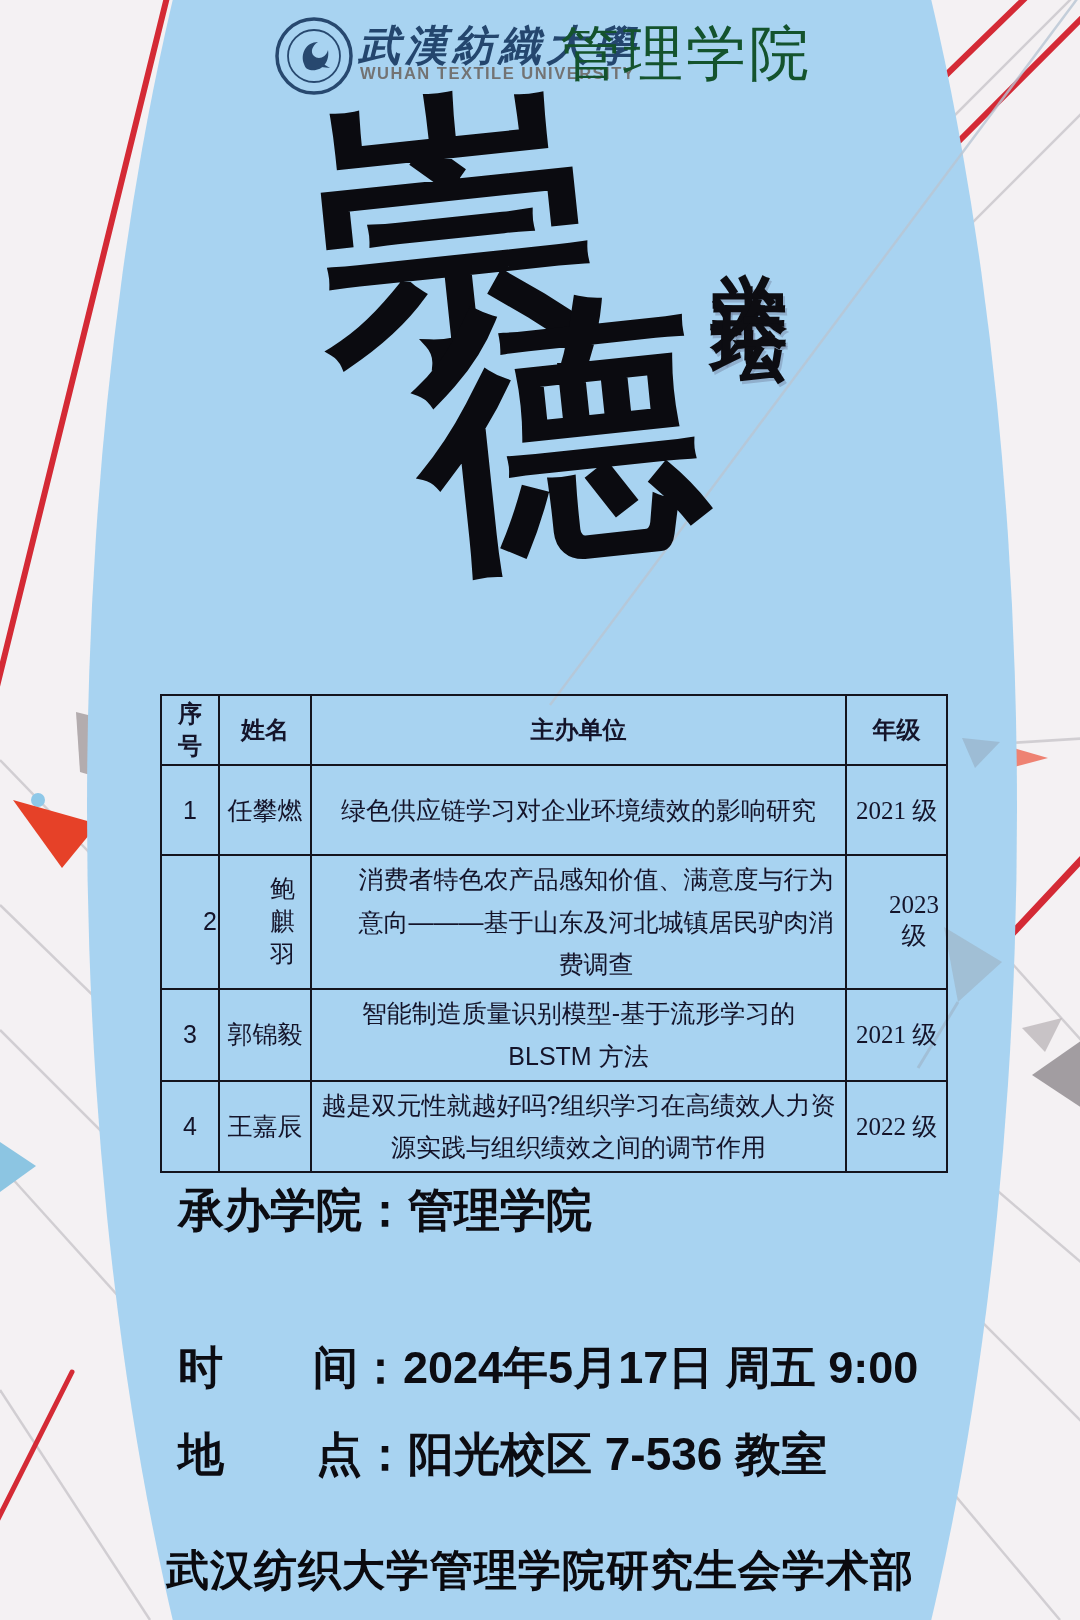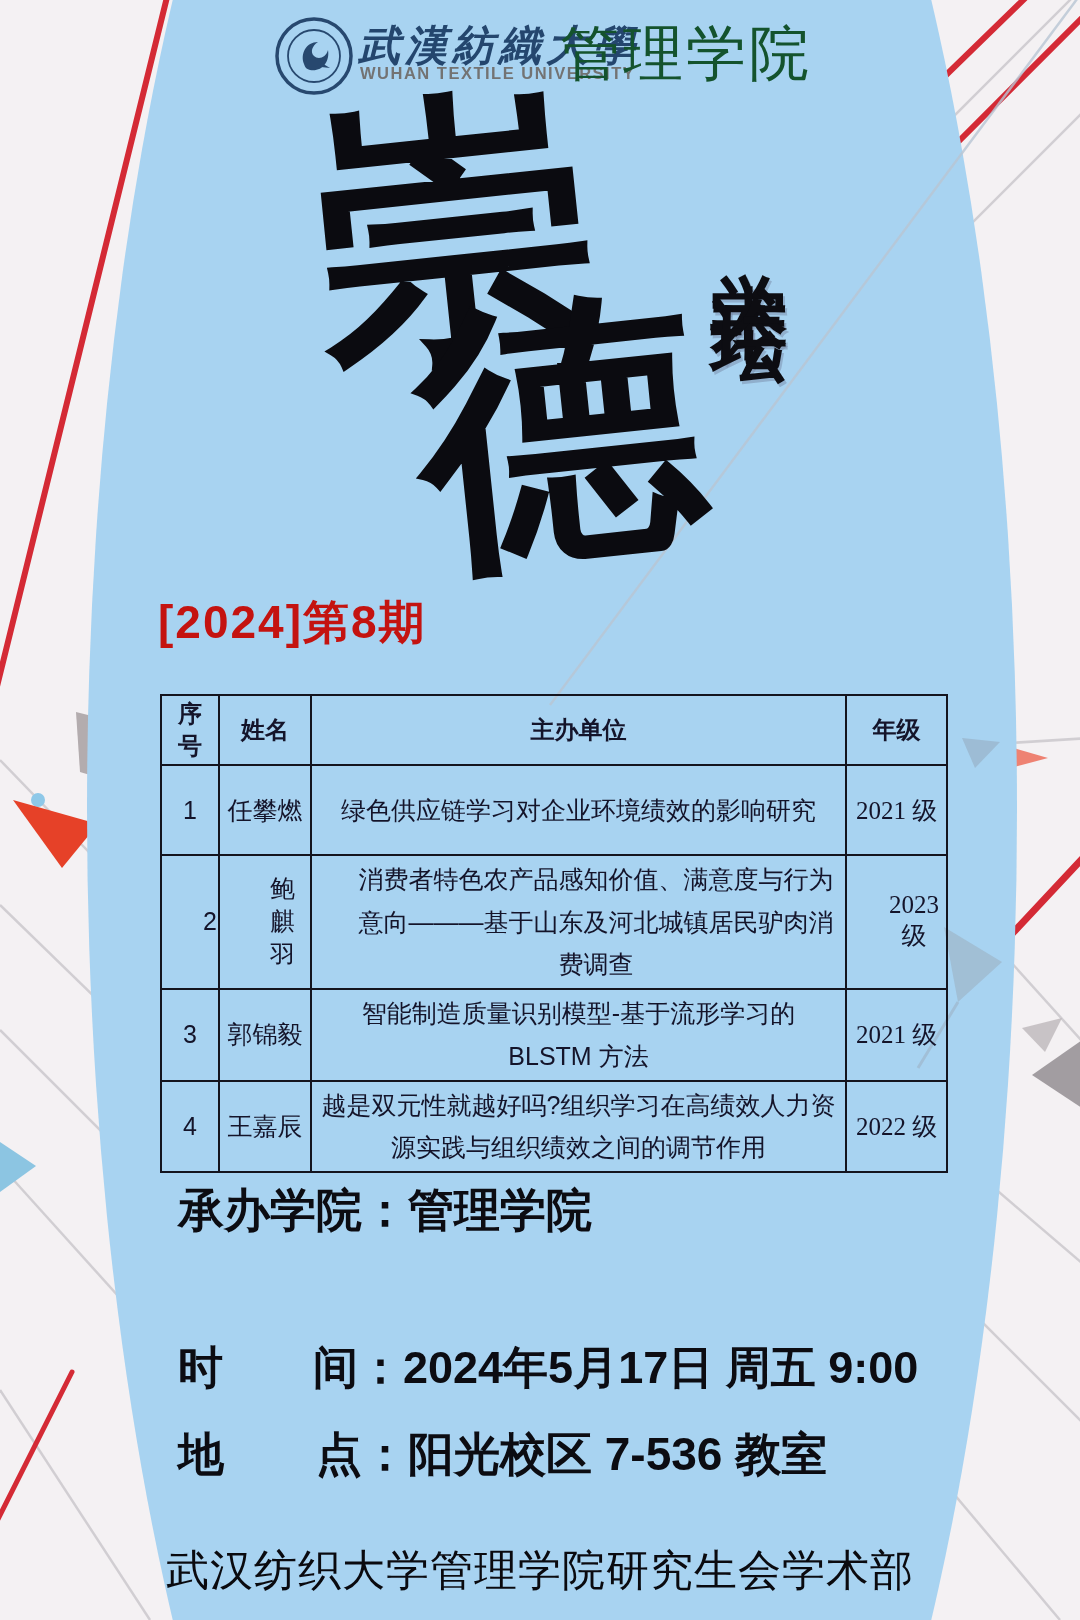--- a/index.html
+++ b/index.html
@@ -45,21 +45,21 @@
   td.topic{line-height:1.7;margin-top:40px;}
 
   
   .info-line{position:absolute;left:178px;font-weight:700;color:#0c0c12;white-space:nowrap;}
   .l0{top:1096px;font-size:46px;}
   .l1{top:1180px;font-size:46px;}
   .l2{top:1262px;font-size:43px;}
   .l3{top:1338px;font-size:45px;}
   .l4{top:1424px;font-size:46px;}
   .footer-line{position:absolute;left:0;right:0;top:1542px;text-align:center;font-size:43px;
-               font-weight:400;color:#0a0a0f;letter-spacing:1px;}
+               font-weight:700;color:#0a0a0f;letter-spacing:1px;}
 </style>
 </head>
 <body>
 
 <div class="poster">
 
   <svg class="bg-svg under" viewBox="0 0 1080 1620">
     <g stroke="#c6c3c8" stroke-width="2.5" opacity="0.75">
       <line x1="0" y1="760" x2="140" y2="905"></line>
       <line x1="0" y1="905" x2="360" y2="1255"></line>
@@ -110,21 +110,20 @@
       <path d="M30 48 C26 38 32 26 44 26 C38 30 36 36 40 40 C44 44 52 42 54 34 C56 46 48 56 36 54 C32 53 31 51 30 48 Z" fill="#27486f"></path>
       <path d="M46 46 L56 52 L47 51 Z" fill="#27486f"></path>
     </svg>
     <div class="uni-zh">武漢紡織大學</div>
     <div class="uni-en">WUHAN TEXTILE UNIVERSITY</div>
     <div class="college">管理学院</div>
 
     <div class="char1">崇</div>
     <div class="char2">德</div>
     <div class="forum">学术论坛</div>
-    <div class="issue">[2024]第8期</div>
 
     <table class="sched">
       <colgroup>
         <col class="col-no">
           <col class="col-name">
           <col class="col-topic">
           <col class="col-grade">
       </colgroup>
       <tbody>
           <tr>

